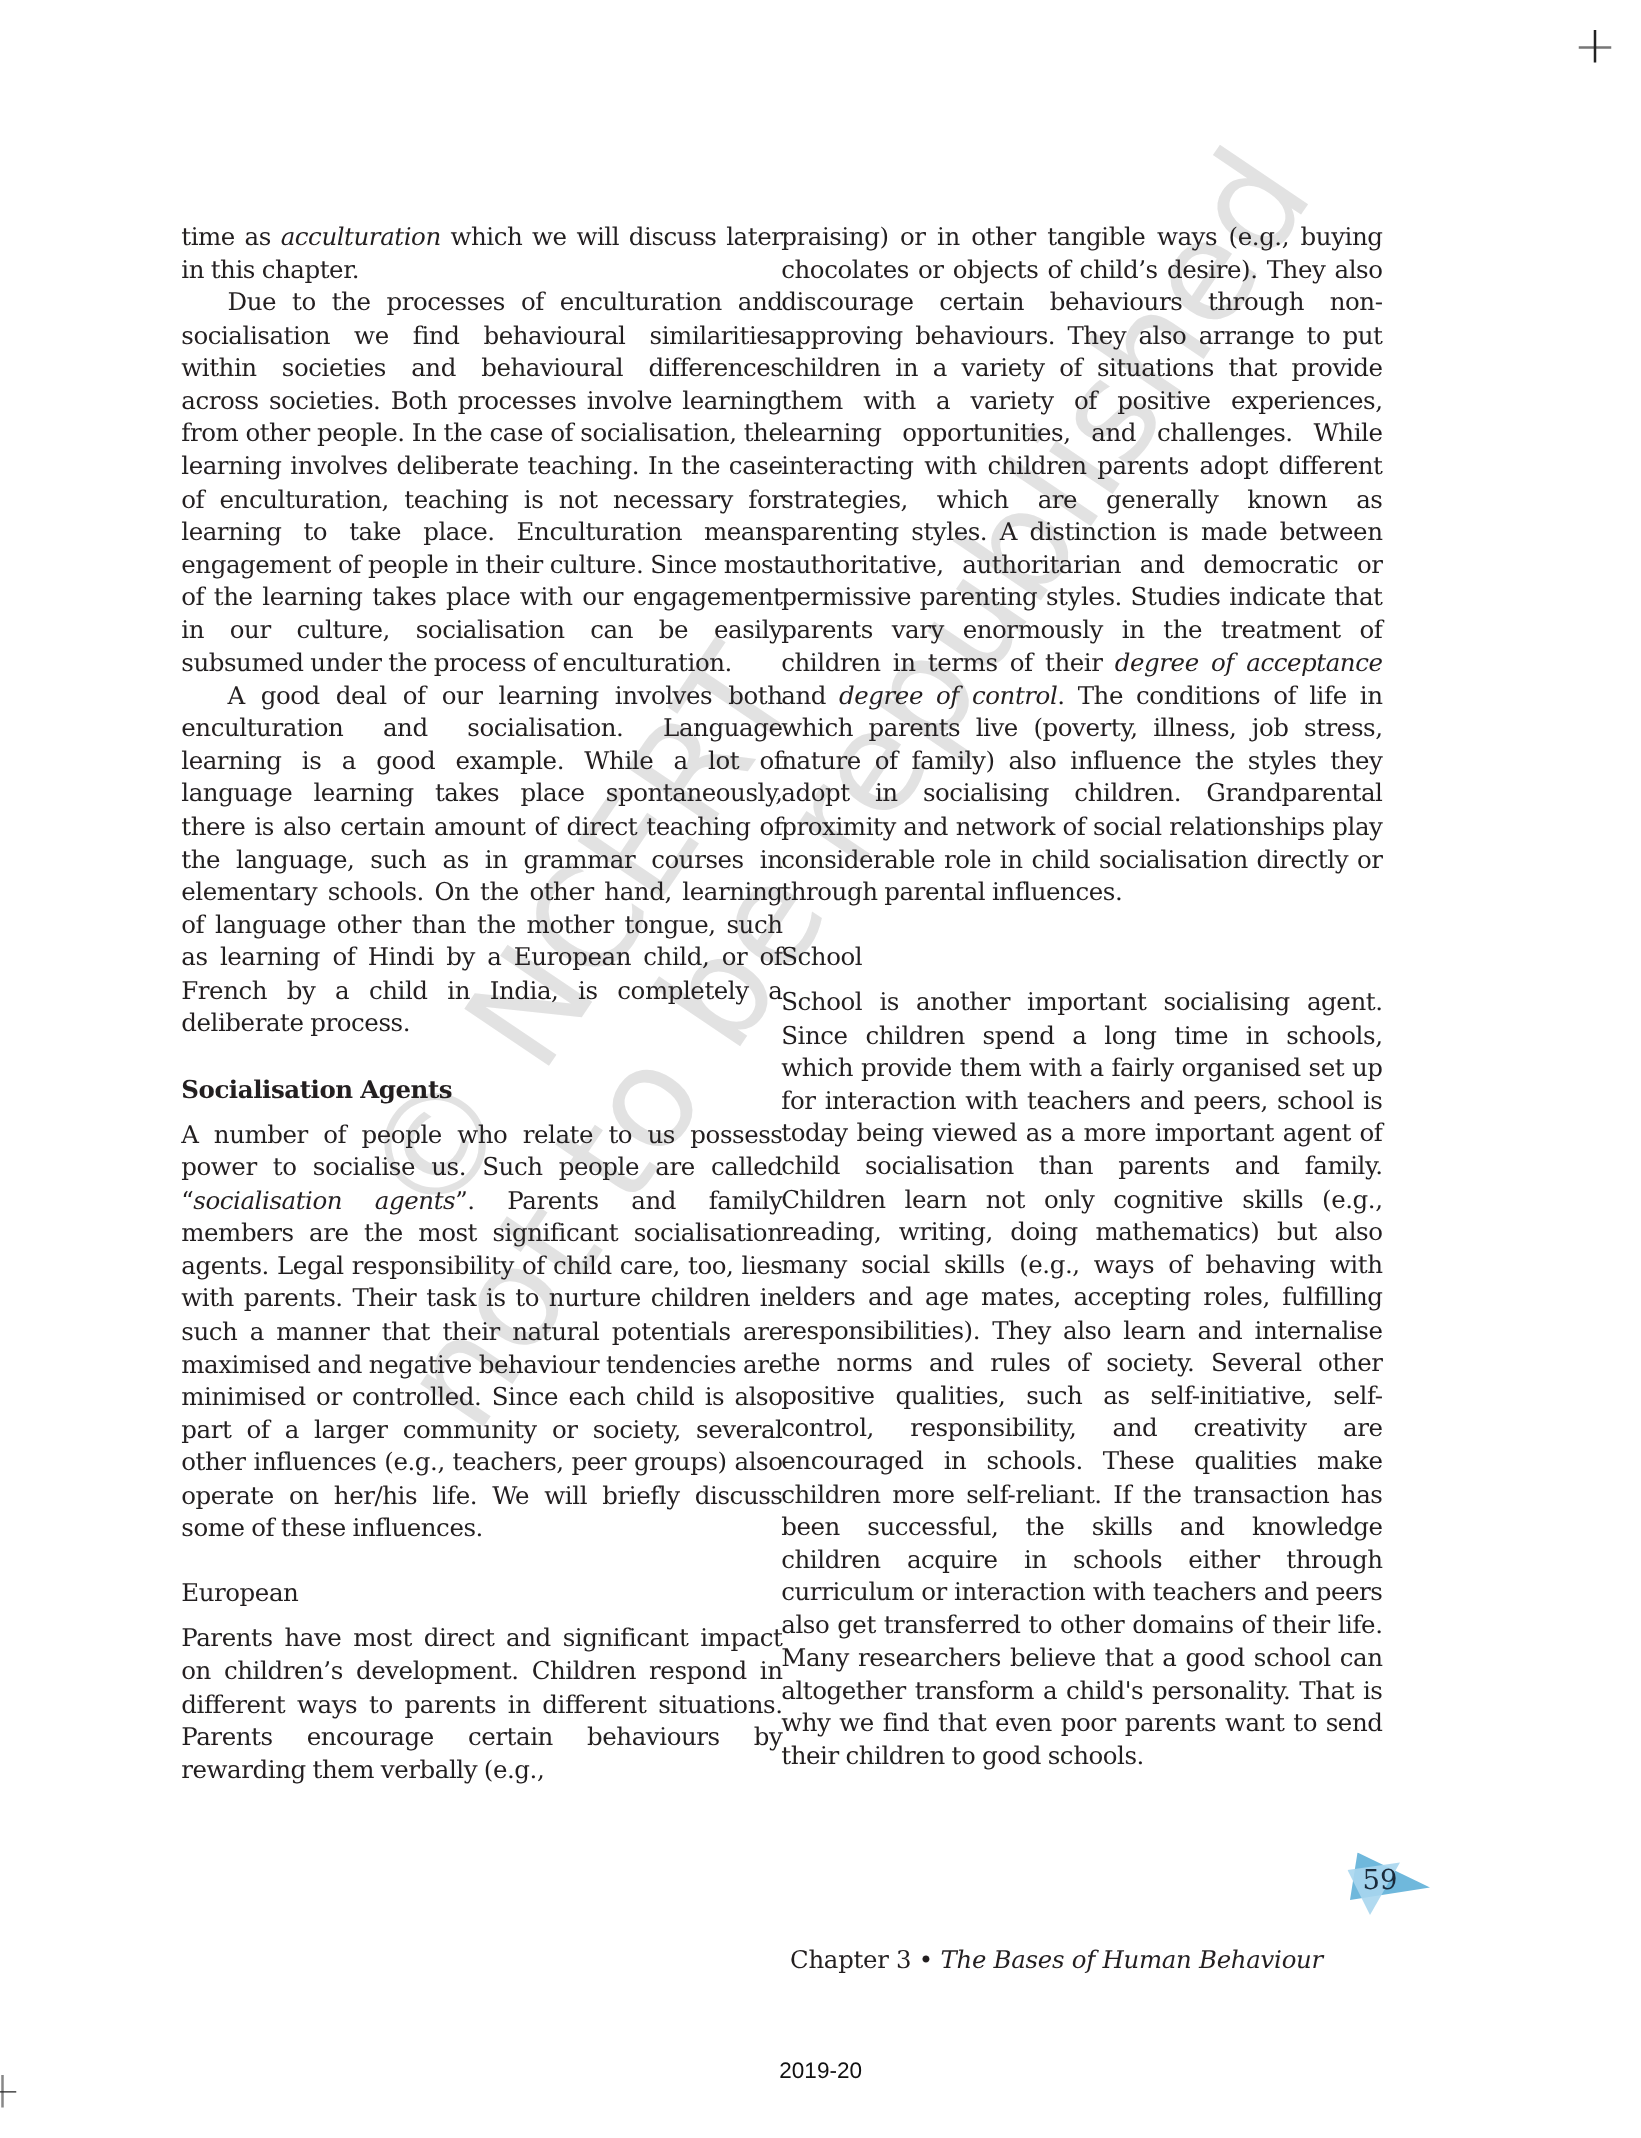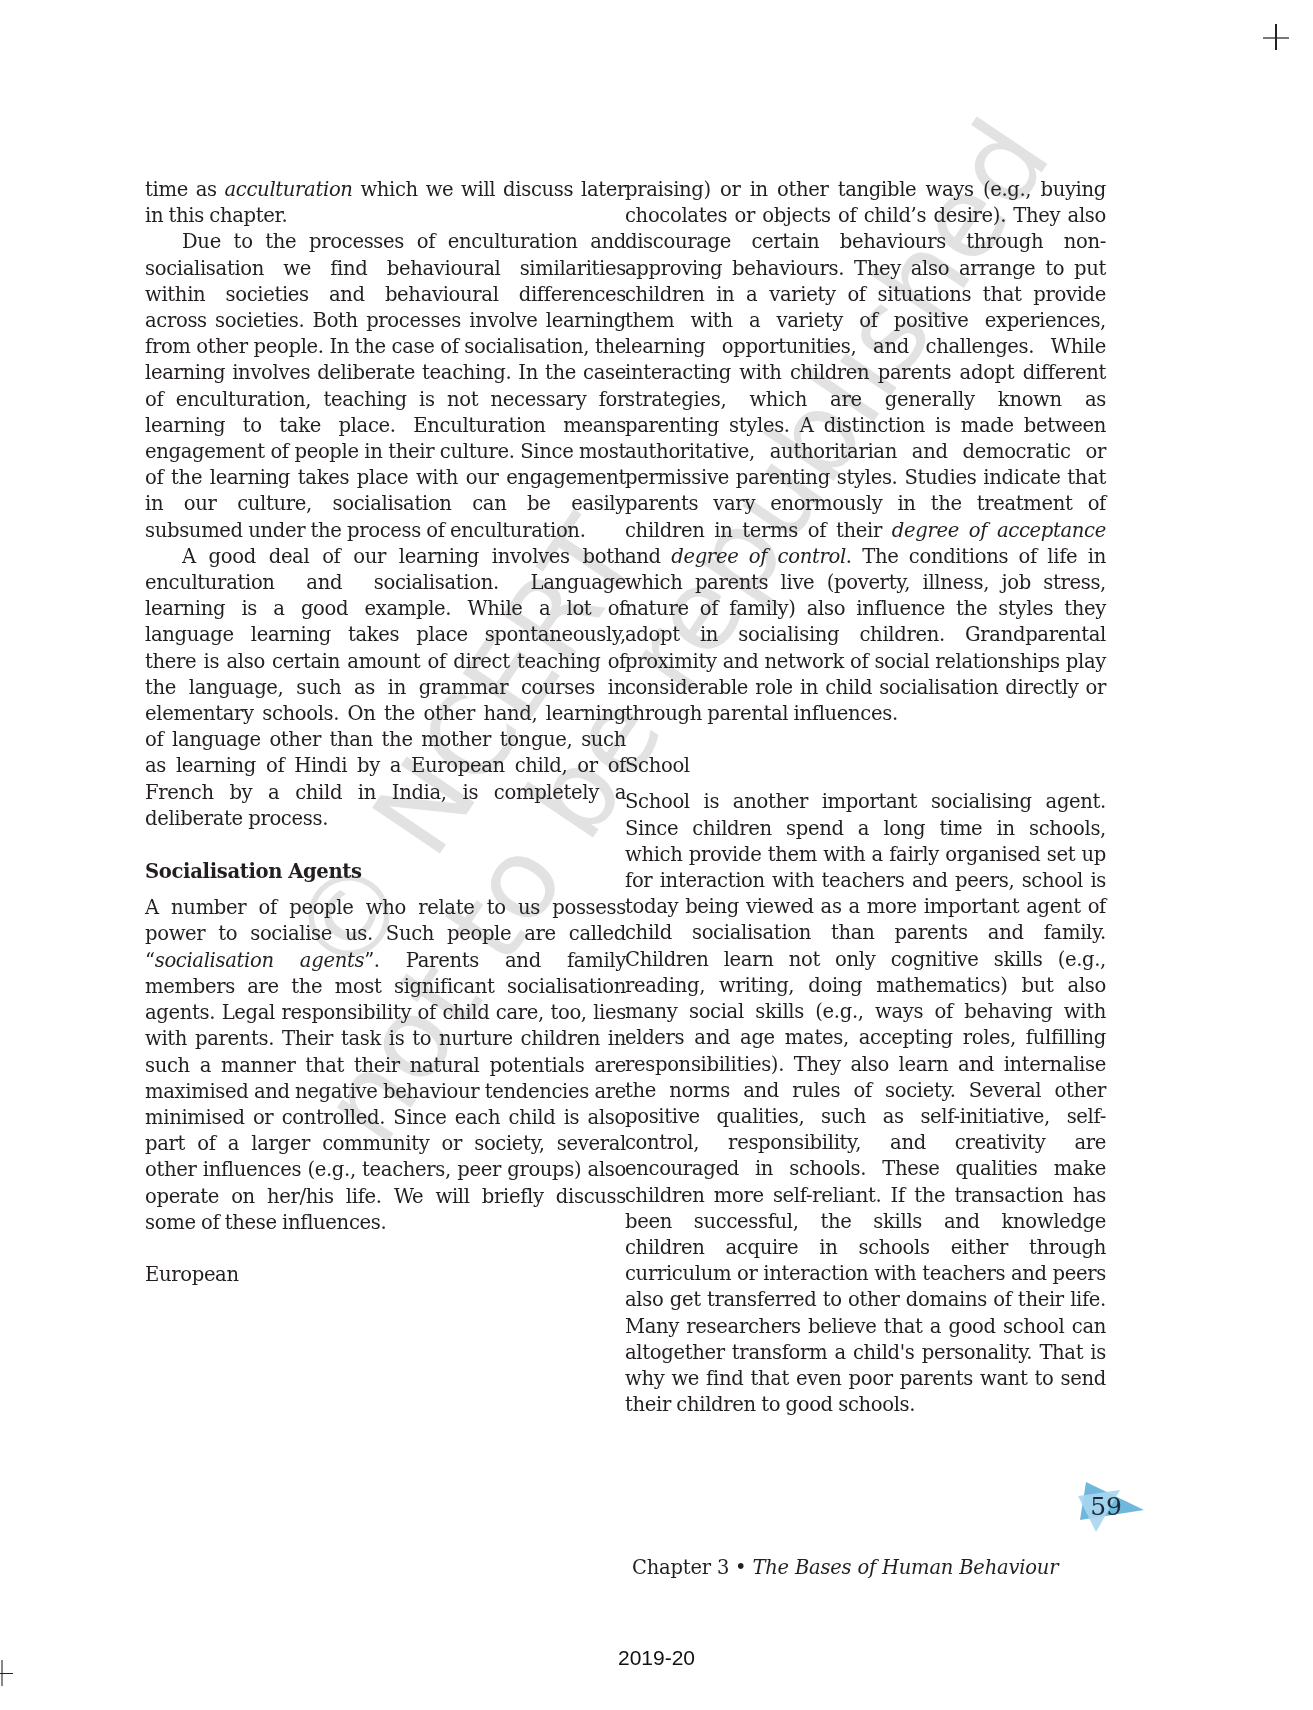--- a/index.html
+++ b/index.html
@@ -34,26 +34,26 @@
   .footer-chapter {
     position: absolute; left: 632px; top: 1516px; font-size: 19.5px;
     font-family: "DejaVu Serif", "Liberation Serif", serif; color: #231f20;
     letter-spacing: -0.2px;
     margin-top: 40px;
   }
   .footer-chapter .title { font-style: italic; }
   .page-badge { position: absolute; left: 1078px; top: 1482px; width: 72px; height: 50px; }
   .page-badge svg { position: absolute; left: 0; top: 0; }
   .page-number {
-    position: absolute; left: 0; top: 10px; width: 44px; text-align: right;
-    font-size: 25px; font-family: "DejaVu Serif", serif; color: #1a2a3a;
+    position: absolute; left: 12px; top: 10px; width: 44px; text-align: left;
+    font-size: 22px; font-family: "DejaVu Serif", serif; color: #1a2a3a;
   }
   .year {
     position: absolute; left: 0; width: 1313px; top: 1646px; text-align: center;
-    font-family: "Liberation Sans", sans-serif; font-size: 21px; color: #111;
+    font-family: "Liberation Sans", sans-serif; font-size: 18px; color: #111;
   }
 </style>
 </head>
 <body>
 
 <div class="crop-h" style="left:1263px; top:37px; width:26px; height:2px; background:#777;"></div>
 <div class="crop-v" style="left:1275px; top:24px; width:2px; height:26px; background:#222;"></div>
 <div class="crop-v" style="left:1px; top:1660px; width:2px; height:26px; background:#888;"></div>
 <div class="crop-h" style="left:0px; top:1673px; width:13px; height:1px; background:#222;"></div>
 
@@ -62,20 +62,21 @@
   <div style="margin-left:-120px;">not to be republished</div>
 </div>
 
 <div class="col col-left">
   <p><span>time as </span><em>acculturation</em><span> which we will discuss later in this chapter.</span></p>
   <p class="indent">Due to the processes of enculturation and socialisation we find behavioural similarities within societies and behavioural differences across societies. Both processes involve learning from other people. In the case of socialisation, the learning involves deliberate teaching. In the case of enculturation, teaching is not necessary for learning to take place. Enculturation means engagement of people in their culture. Since most of the learning takes place with our engagement in our culture, socialisation can be easily subsumed under the process of enculturation.</p>
   <p class="indent">A good deal of our learning involves both enculturation and socialisation. Language learning is a good example. While a lot of language learning takes place spontaneously, there is also certain amount of direct teaching of the language, such as in grammar courses in elementary schools. On the other hand, learning of language other than the mother tongue, such as learning of Hindi by a European child, or of French by a child in India, is completely a deliberate process.</p>
   <p class="heading-bold">Socialisation Agents</p>
   <p><span>A number of people who relate to us possess power to socialise us. Such people are called “</span><em>socialisation agents</em><span>”. Parents and family members are the most significant socialisation agents. Legal responsibility of child care, too, lies with parents. Their task is to nurture children in such a manner that their natural potentials are maximised and negative behaviour tendencies are minimised or controlled. Since each child is also part of a larger community or society, several other influences (e.g., teachers, peer groups) also operate on her/his life. We will briefly discuss some of these influences.</span></p>
   <p class="heading-italic">European</p>
+  <p>Parents have most direct and significant impact on children’s development. Children respond in different ways to parents in different situations. Parents encourage certain behaviours by rewarding them verbally (e.g.,</p>
 </div>
 
 <div class="col col-right">
   <p><span>praising) or in other tangible ways (e.g., buying chocolates or objects of child’s desire). They also discourage certain behaviours through non-approving behaviours. They also arrange to put children in a variety of situations that provide them with a variety of positive experiences, learning opportunities, and challenges. While interacting with children parents adopt different strategies, which are generally known as parenting styles. A distinction is made between authoritative, authoritarian and democratic or permissive parenting styles. Studies indicate that parents vary enormously in the treatment of children in terms of their </span><em>degree of acceptance</em><span> and </span><em>degree of control</em><span>. The conditions of life in which parents live (poverty, illness, job stress, nature of family) also influence the styles they adopt in socialising children. Grandparental proximity and network of social relationships play considerable role in child socialisation directly or through parental influences.</span></p>
   <p class="heading-italic">School</p>
   <p>School is another important socialising agent. Since children spend a long time in schools, which provide them with a fairly organised set up for interaction with teachers and peers, school is today being viewed as a more important agent of child socialisation than parents and family. Children learn not only cognitive skills (e.g., reading, writing, doing mathematics) but also many social skills (e.g., ways of behaving with elders and age mates, accepting roles, fulfilling responsibilities). They also learn and internalise the norms and rules of society. Several other positive qualities, such as self-initiative, self-control, responsibility, and creativity are encouraged in schools. These qualities make children more self-reliant. If the transaction has been successful, the skills and knowledge children acquire in schools either through curriculum or interaction with teachers and peers also get transferred to other domains of their life. Many researchers believe that a good school can altogether transform a child's personality. That is why we find that even poor parents want to send their children to good schools.</p>
 </div>
 
 <div class="footer-chapter">
   <span>Chapter 3 • </span><span class="title">The Bases of Human Behaviour</span>

